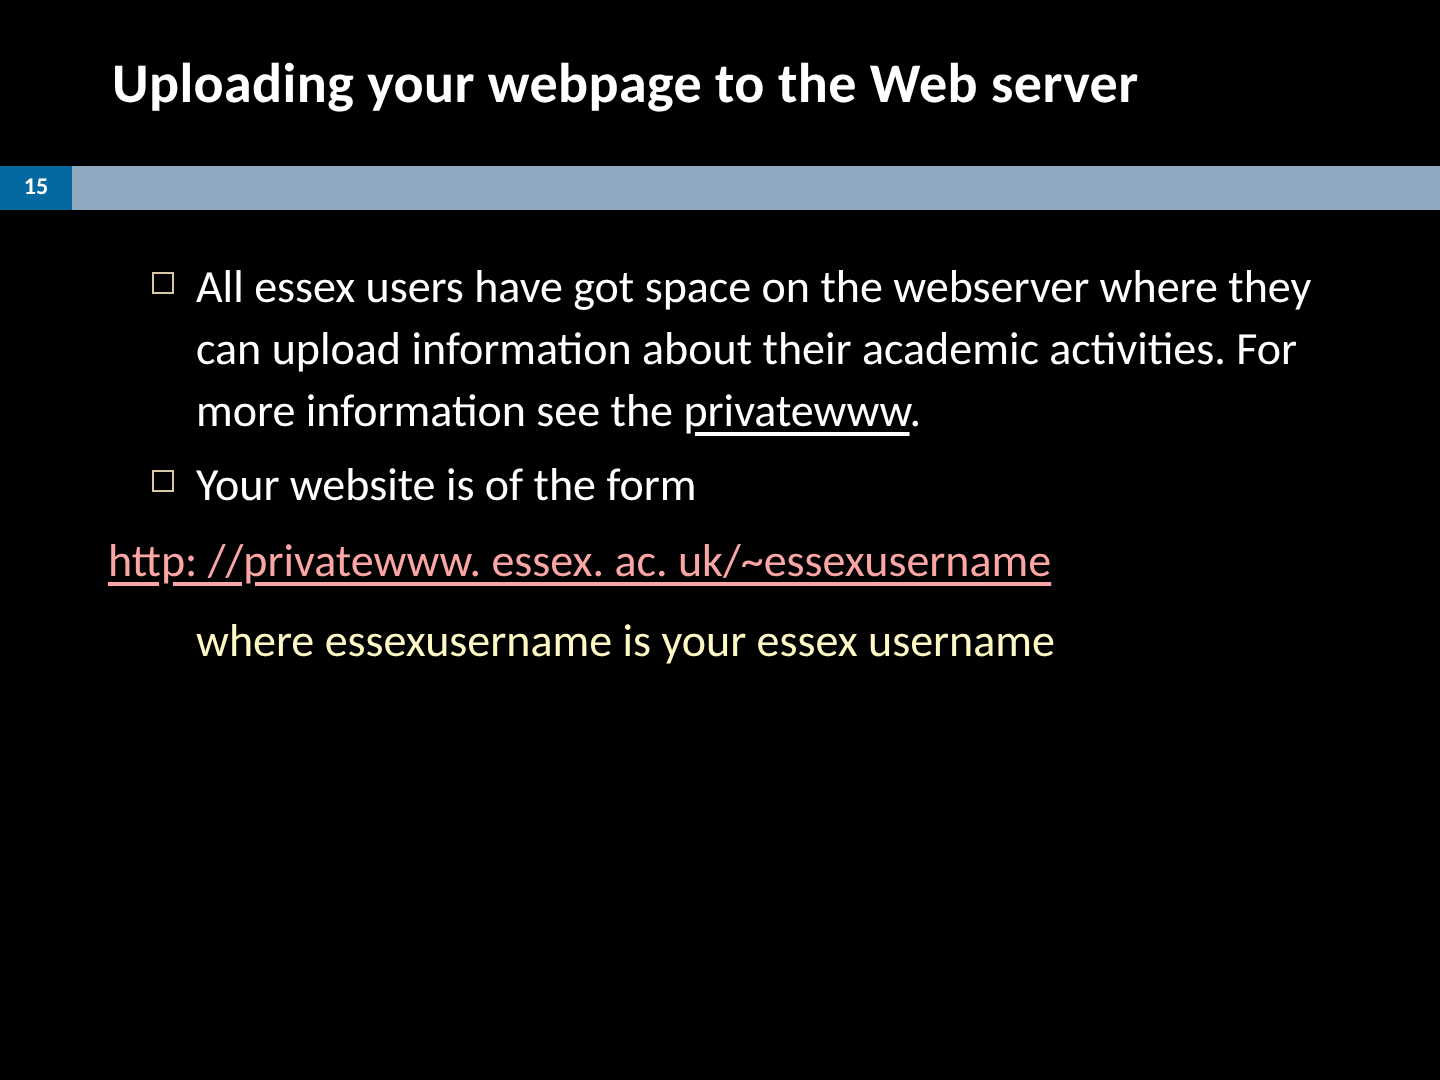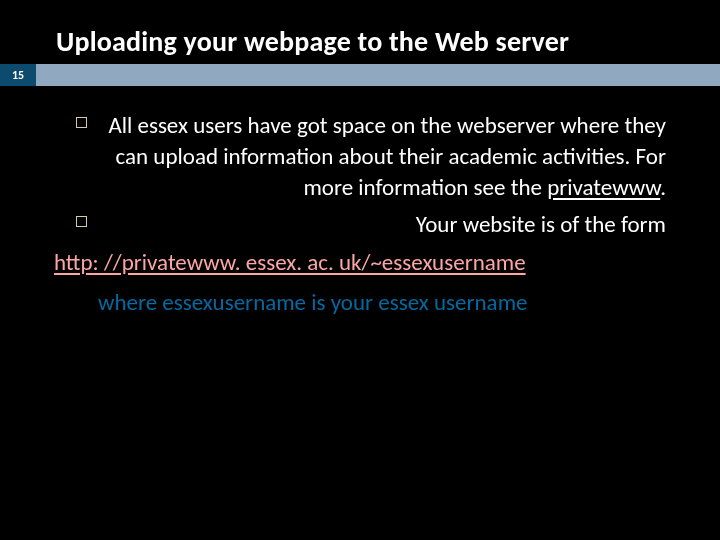--- a/index.html
+++ b/index.html
@@ -13,31 +13,31 @@
   .slide {
     width: 100%;
     height: 100%;
     position: relative;
     padding-top: 24px;
   }
   .title {
     color: #fff;
     font-size: 28px;
     font-weight: 700;
-    padding: 0 0 5px 56px;
+    padding: 0 0 24px 56px;
     letter-spacing: 0.2px;
   }
   .badge-row {
     display: flex;
     align-items: stretch;
     height: 22px;
     margin-bottom: 24px;
   }
   .page-badge {
-    background: #0c4a6e;
+    background: #0369a1;
     color: #fff;
     width: 36px;
     display: flex;
     align-items: center;
     justify-content: center;
     font-size: 12px;
     font-weight: 600;
   }
   .badge-bar {
     flex: 1;
@@ -61,39 +61,38 @@
     height: 11px;
     border: 1.5px solid #d9c9a3;
     display: block;
   }
   .bullet-text {
     flex: 1;
     font-size: 23px;
     line-height: 1.35;
     color: #fff;
     font-weight: 400;
-    text-align: right;
   }
   .link {
     color: #fff;
     text-decoration: underline;
     text-underline-offset: 3px;
   }
   .url-line {
     font-size: 23px;
     line-height: 1.4;
     color: #fca5a5;
     text-decoration: underline;
     text-underline-offset: 3px;
     margin: 2px 0 8px -22px;
   }
   .sub-line {
     font-size: 23px;
     line-height: 1.4;
-    color: #0369a1;
+    color: #fef9c3;
     margin-left: 22px;
     margin-bottom: 10px;
   }
 </style>
 </head>
 <body>
 
 <div class="slide">
 
   <div class="title">Uploading your webpage to the Web server</div>

